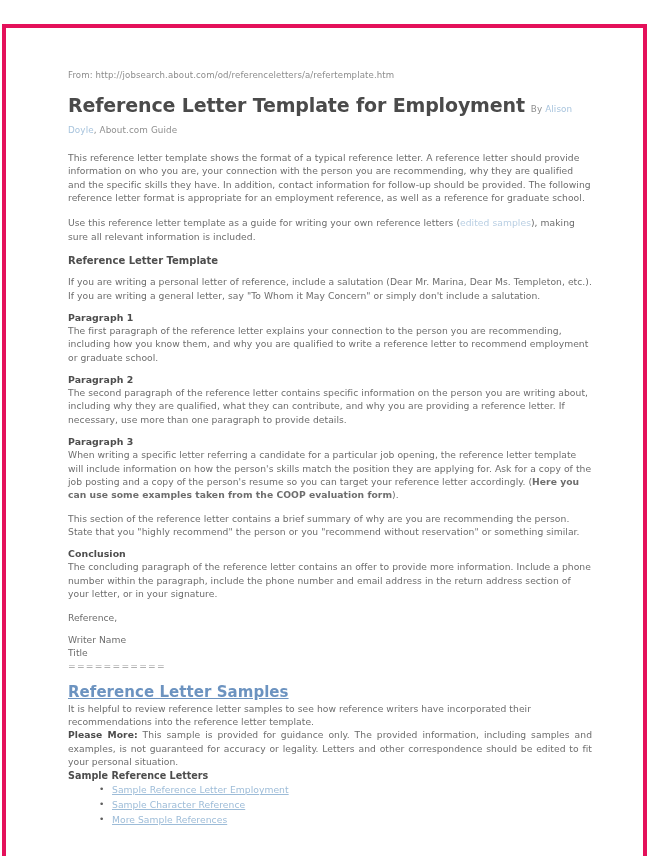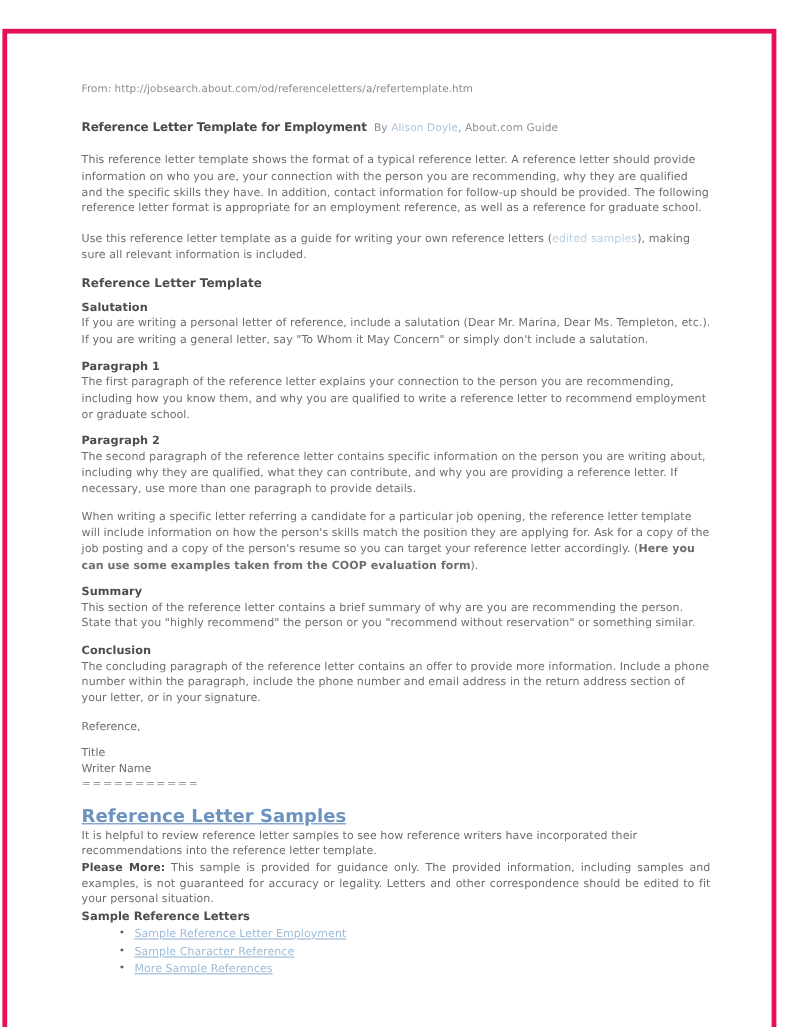--- a/index.html
+++ b/index.html
@@ -40,21 +40,21 @@
     letter-spacing: 0.1px;
     margin-bottom: 13px;
     line-height: 1.3;
   }
 
   .doc-title-row {
     margin-bottom: 13px;
     line-height: 1.25;
   }
   .doc-title {
-    font-size: 10px;
+    font-size: 19px;
     font-weight: bold;
     color: #4a4a4a;
     letter-spacing: -0.15px;
   }
   .byline {
     font-size: 8.8px;
     color: #8e8e8e;
     margin-left: 6px;
     letter-spacing: 0.1px;
   }
@@ -161,42 +161,41 @@
     <div class="doc-title-row">
       <span class="doc-title">Reference Letter Template for Employment</span><span class="byline"><span>By</span> <span class="byline-author">Alison Doyle</span><span>, About.com Guide</span></span>
     </div>
 
     <p class="para">This reference letter template shows the format of a typical reference letter. A reference letter should provide information on who you are, your connection with the person you are recommending, why they are qualified and the specific skills they have. In addition, contact information for follow-up should be provided. The following reference letter format is appropriate for an employment reference, as well as a reference for graduate school.</p>
 
     <p class="para"><span>Use this reference letter template as a guide for writing your own reference letters (</span><span class="link-soft">edited samples</span><span>), making sure all relevant information is included.</span></p>
 
     <div class="tpl-head">Reference Letter Template</div>
 
-    <h3 class="section-head">Salutation</h3>
     <p class="para tight">If you are writing a personal letter of reference, include a salutation (Dear Mr. Marina, Dear Ms. Templeton, etc.). If you are writing a general letter, say "To Whom it May Concern" or simply don't include a salutation.</p>
 
     <h3 class="section-head">Paragraph 1</h3>
     <p class="para tight">The first paragraph of the reference letter explains your connection to the person you are recommending, including how you know them, and why you are qualified to write a reference letter to recommend employment or graduate school.</p>
 
     <h3 class="section-head">Paragraph 2</h3>
     <p class="para tight">The second paragraph of the reference letter contains specific information on the person you are writing about, including why they are qualified, what they can contribute, and why you are providing a reference letter. If necessary, use more than one paragraph to provide details.</p>
 
+    <h3 class="section-head">Paragraph 3</h3>
     <p class="para tight"><span>When writing a specific letter referring a candidate for a particular job opening, the reference letter template will include information on how the person's skills match the position they are applying for. Ask for a copy of the job posting and a copy of the person's resume so you can target your reference letter accordingly. (</span><strong>Here you can use some examples taken from the COOP evaluation form</strong><span>).</span></p>
 
-    <h3 class="section-head">Summary</h3>
     <p class="para tight">This section of the reference letter contains a brief summary of why are you are recommending the person. State that you "highly recommend" the person or you "recommend without reservation" or something similar.</p>
 
     <h3 class="section-head">Conclusion</h3>
     <p class="para tight">The concluding paragraph of the reference letter contains an offer to provide more information. Include a phone number within the paragraph, include the phone number and email address in the return address section of your letter, or in your signature.</p>
 
     <div class="sig-block">
       <div class="sig-line">Reference,</div>
       <div class="sig-gap"></div>
+      <div class="sig-line">Writer Name</div>
       <div class="sig-line">Title</div>
-      <div class="sig-line">Writer Name</div>
       <div class="eq-rule">===========</div>
     </div>
 
     <a class="samples-link" href="#">Reference Letter Samples</a>
 
     <p class="para" style="margin-bottom:0;">It is helpful to review reference letter samples to see how reference writers have incorporated their recommendations into the reference letter template.</p>
 
     <p class="para justify" style="margin-bottom:2px;"><span class="note-lead">Please More:</span><span> This sample is provided for guidance only. The provided information, including samples and examples, is not guaranteed for accuracy or legality. Letters and other correspondence should be edited to fit your personal situation.</span></p>
 
     <div class="samples-head">Sample Reference Letters</div>

